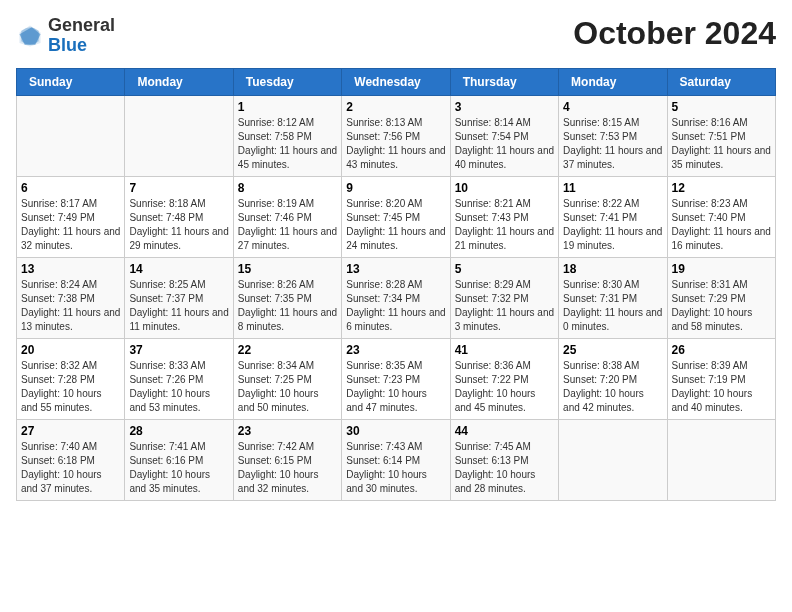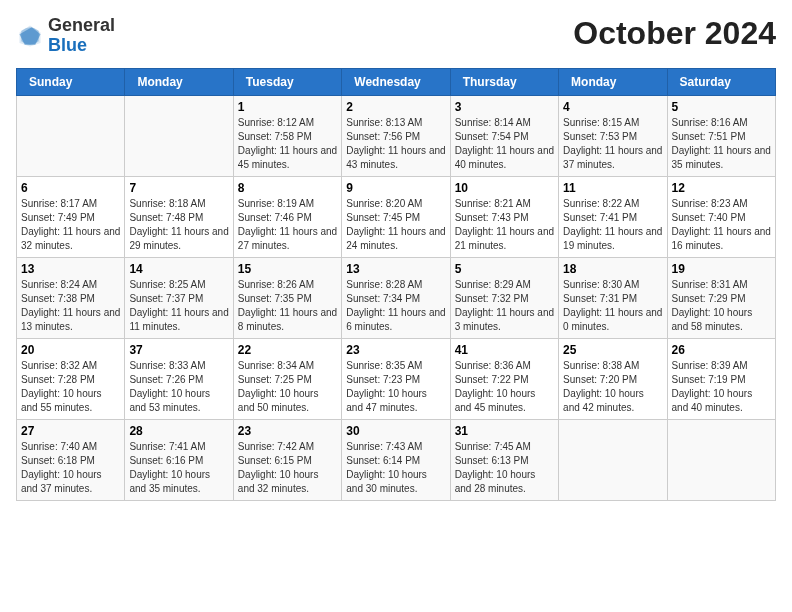--- a/index.html
+++ b/index.html
@@ -240,20 +240,20 @@
         </td>
         <td>
           <div class="day-num">23</div>
           <div class="day-info">Sunrise: 7:42 AM<br>Sunset: 6:15 PM<br>Daylight: 10 hours and 32 minutes.</div>
         </td>
         <td>
           <div class="day-num">30</div>
           <div class="day-info">Sunrise: 7:43 AM<br>Sunset: 6:14 PM<br>Daylight: 10 hours and 30 minutes.</div>
         </td>
         <td>
-          <div class="day-num">31</div>
+          <div class="day-num">44</div>
           <div class="day-info">Sunrise: 7:45 AM<br>Sunset: 6:13 PM<br>Daylight: 10 hours and 28 minutes.</div>
         </td>
         <td></td>
         <td></td>
       </tr>
     </tbody>
 </table>
 
 </body></html>

